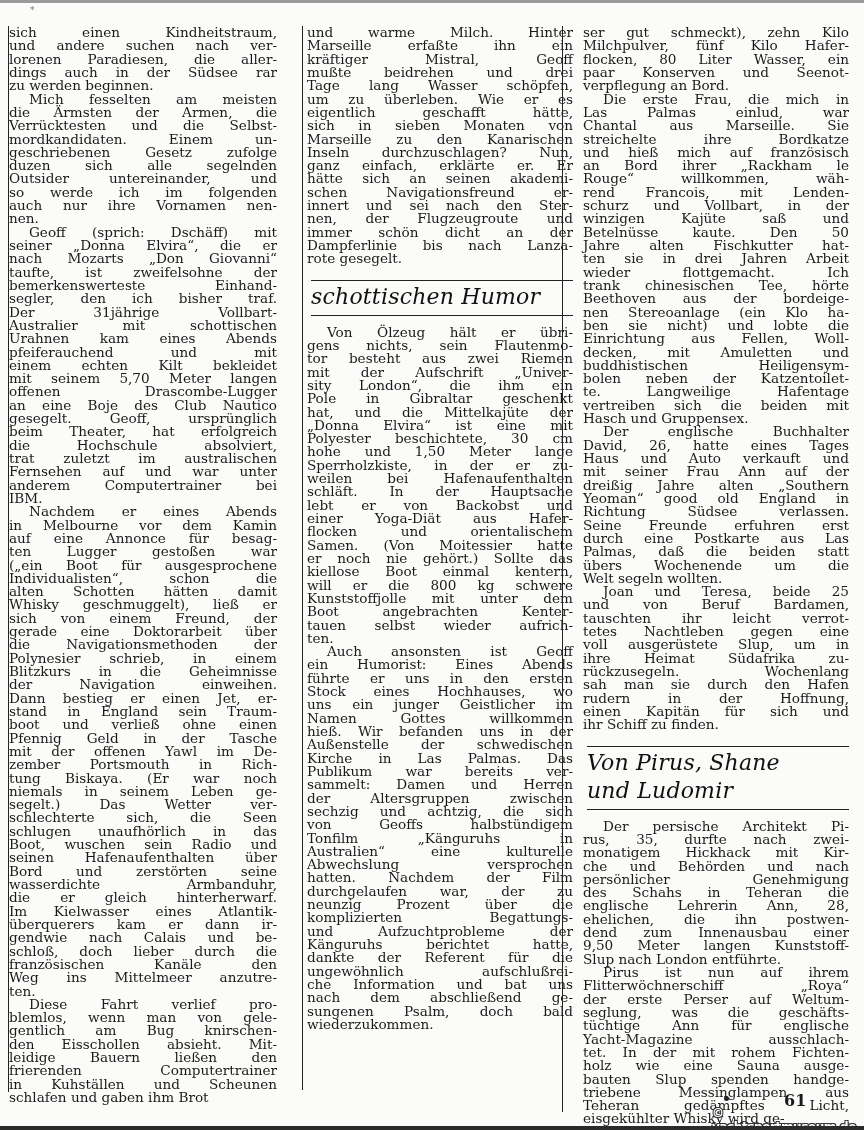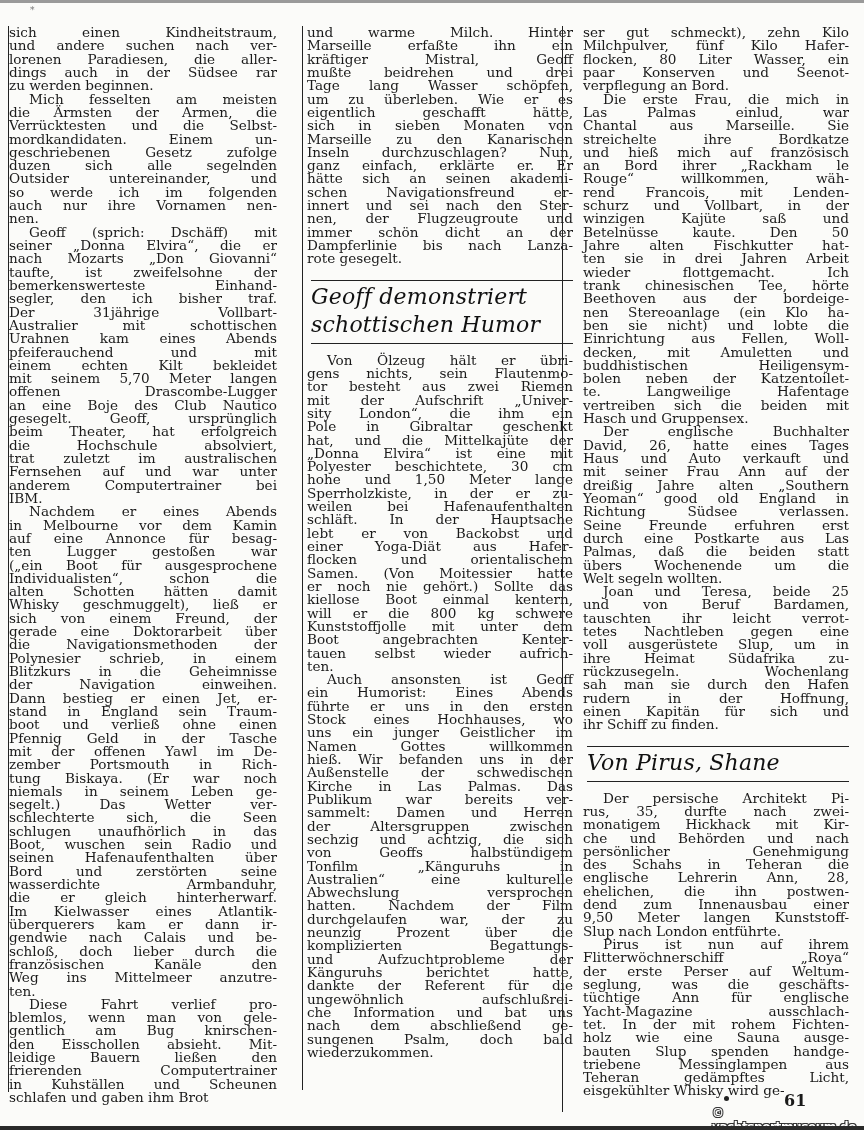--- a/index.html
+++ b/index.html
@@ -160,21 +160,20 @@
       <span class="line">ganz einfach, erklärte er. Er</span>
       <span class="line">hätte sich an seinen akademi-</span>
       <span class="line">schen Navigationsfreund er-</span>
       <span class="line">innert und sei nach den Ster-</span>
       <span class="line">nen, der Flugzeugroute und</span>
       <span class="line">immer schön dicht an der</span>
       <span class="line">Dampferlinie bis nach Lanza-</span>
       <span class="line last">rote gesegelt.</span>
     </div>
     <div class="headline">
-      <span class="hl">Geoff demonstriert</span>
       <span class="hl">schottischen Humor</span>
     </div>
     <div class="para">
       <span class="line indent">Von Ölzeug hält er übri-</span>
       <span class="line">gens nichts, sein Flautenmo-</span>
       <span class="line">tor besteht aus zwei Riemen</span>
       <span class="line">mit der Aufschrift „Univer-</span>
       <span class="line">sity London“, die ihm ein</span>
       <span class="line">Pole in Gibraltar geschenkt</span>
       <span class="line">hat, und die Mittelkajüte der</span>
@@ -285,20 +284,21 @@
       <span class="line">voll ausgerüstete Slup, um in</span>
       <span class="line">ihre Heimat Südafrika zu-</span>
       <span class="line">rückzusegeln. Wochenlang</span>
       <span class="line">sah man sie durch den Hafen</span>
       <span class="line">rudern in der Hoffnung,</span>
       <span class="line">einen Kapitän für sich und</span>
       <span class="line last">ihr Schiff zu finden.</span>
     </div>
     <div class="headline">
       <span class="hl">Von Pirus, Shane</span>
+      <span class="hl">und Ludomir</span>
     </div>
     <div class="para">
       <span class="line indent">Der persische Architekt Pi-</span>
       <span class="line">rus, 35, durfte nach zwei-</span>
       <span class="line">monatigem Hickhack mit Kir-</span>
       <span class="line">che und Behörden und nach</span>
       <span class="line">persönlicher Genehmigung</span>
       <span class="line">des Schahs in Teheran die</span>
       <span class="line">englische Lehrerin Ann, 28,</span>
       <span class="line">ehelichen, die ihn postwen-</span>

